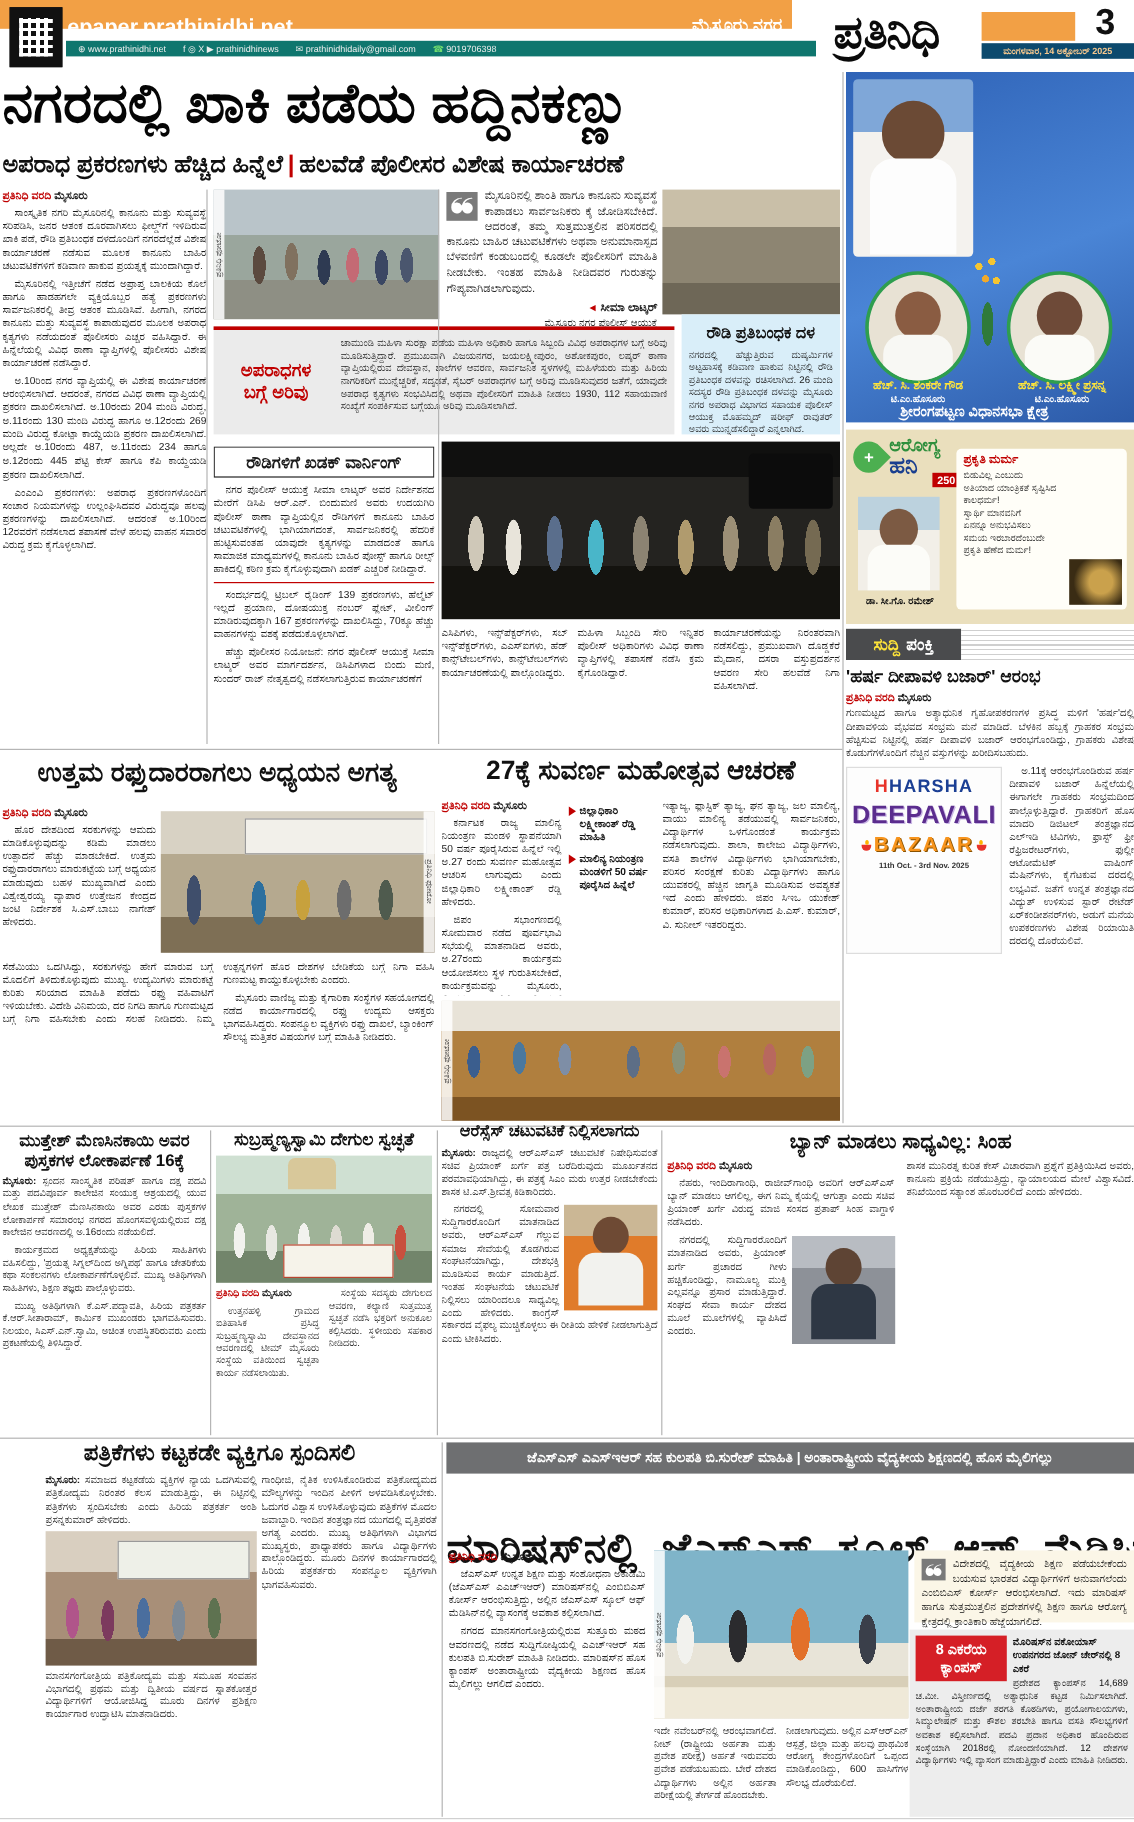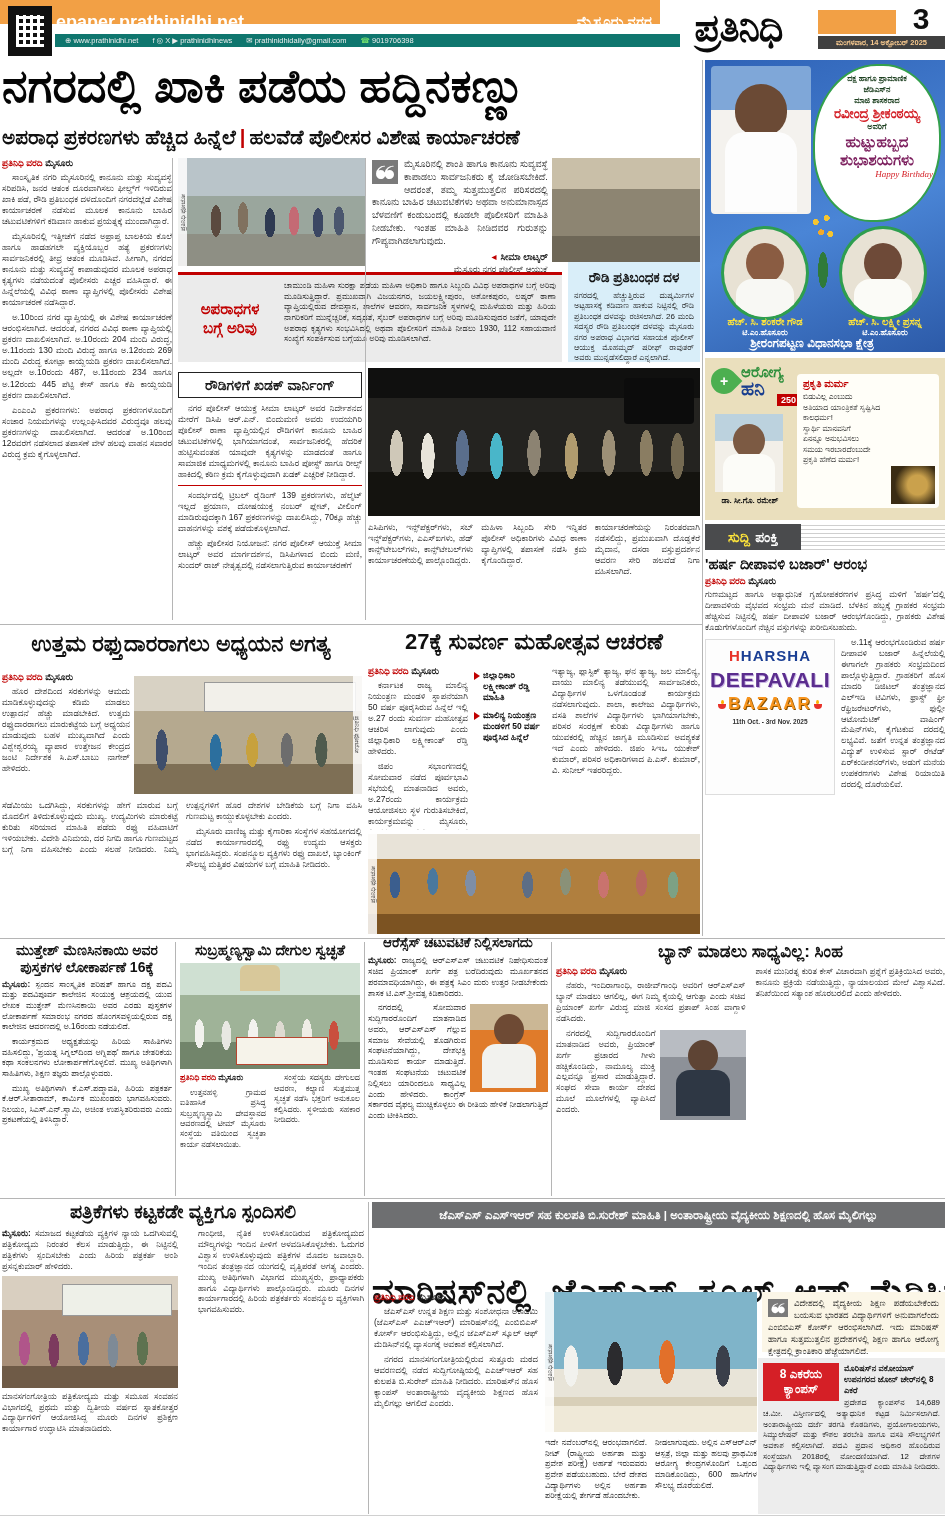--- a/index.html
+++ b/index.html
@@ -15,21 +15,21 @@
   .vline{position:absolute;width:1px;background:#b5b5b5;}
   .hline{position:absolute;height:1px;background:#b5b5b5;}
   
   .orange-band{background:#f2a045;}
   .site-title{color:#fff;font-weight:bold;font-size:18px;line-height:24px;}
   .edition{color:#fff;font-weight:bold;font-size:15px;line-height:24px;}
   .gray-band{background:#0f766e;color:#eee;font-size:7.5px;display:flex;align-items:center;gap:14px;padding:0 10px;}
   .gray-band span{white-space:nowrap;}
   .masthead{font-weight:900;font-size:38px;letter-spacing:-1px;color:#0a0a0a;text-align:center;line-height:52px;}
   .pageno{font-weight:bold;font-size:30px;text-align:center;line-height:34px;}
-  .datebar{background:#404040;color:#f6c88e;font-size:7.5px;font-weight:bold;text-align:center;line-height:13px;}
+  .datebar{background:#0c4a6e;color:#f6c88e;font-size:7.5px;font-weight:bold;text-align:center;line-height:13px;}
   .qr{background:#111;
       background-image:repeating-linear-gradient(0deg,#fff 0 3px,transparent 3px 7px),
                        repeating-linear-gradient(90deg,#fff 0 3px,transparent 3px 7px);
       background-size:70% 70%;background-position:center;background-repeat:no-repeat;border:2px solid #111;}
   
   .h1{font-weight:900;font-size:46px;line-height:1.15;color:#050505;white-space:nowrap;}
   .h2{font-weight:800;font-size:20px;color:#101010;white-space:nowrap;}
   .h2 .sep{color:#c00000;font-weight:900;padding:0 4px;}
   .ph{background:#cfcfcf;position:absolute;overflow:hidden;}
   .ph .vcap{position:absolute;left:0;top:0;bottom:0;width:9px;background:rgba(255,255,255,.85);
@@ -261,30 +261,20 @@
       radial-gradient(ellipse 9px 22px at 94% 45%,#7da184 0 60%,transparent 61%);"></div>
     <div class="vcap">ಪ್ರತಿನಿಧಿ ಫೋಟೋ</div>
   </div>
 
   <div class="abs bday" style="left:705px;top:60px;width:240px;height:292px;">
     <div class="abs ph" style="left:6px;top:6px;width:100px;height:148px;
          background:linear-gradient(180deg,#7fa7d8 0 30%,#f4f2ee 30% 100%);border-radius:4px;">
       <div class="abs" style="left:24px;top:18px;width:52px;height:52px;background:#6b4a35;border-radius:50% 50% 45% 45%;"></div>
       <div class="abs" style="left:14px;top:66px;width:72px;height:80px;background:#fdfdfd;border-radius:20px 20px 0 0;"></div>
     </div>
-    <div class="blob" style="left:108px;top:4px;width:128px;height:158px;padding:8px 6px;box-sizing:border-box;">
-      <div class="small">ದಕ್ಷ ಹಾಗೂ ಪ್ರಾಮಾಣಿಕ</div>
-      <div class="small">ಜೆಡಿಎಸ್‌ನ</div>
-      <div class="small">ಮಾಜಿ ಶಾಸಕರಾದ</div>
-      <div class="name">ರವೀಂದ್ರ ಶ್ರೀಕಂಠಯ್ಯ</div>
-      <div class="small">ಅವರಿಗೆ</div>
-      <div class="wish">ಹುಟ್ಟುಹಬ್ಬದ</div>
-      <div class="wish">ಶುಭಾಶಯಗಳು</div>
-      <div class="hbd">Happy Birthday</div>
-    </div>
     <div class="circle" style="left:16px;top:166px;width:82px;height:88px;">
       <div class="abs" style="left:22px;top:14px;width:38px;height:40px;background:#8a5c42;border-radius:50%;"></div>
       <div class="abs" style="left:12px;top:50px;width:58px;height:38px;background:#f8f8f4;border-radius:16px 16px 0 0;"></div>
     </div>
     <div class="circle" style="left:134px;top:166px;width:82px;height:88px;">
       <div class="abs" style="left:22px;top:14px;width:38px;height:40px;background:#6e4a38;border-radius:50%;"></div>
       <div class="abs" style="left:12px;top:50px;width:58px;height:38px;background:#fbfbf7;border-radius:16px 16px 0 0;"></div>
     </div>
     <div class="abs" style="left:100px;top:150px;width:36px;height:80px;background:
       radial-gradient(circle 5px at 30% 15%,#f5c531 0 60%,transparent 61%),
@@ -421,21 +411,21 @@
         <p>ಶಾಸಕ ಮುನಿರತ್ನ ಕುರಿತ ಕೇಸ್ ವಿಚಾರವಾಗಿ ಪ್ರಶ್ನೆಗೆ ಪ್ರತಿಕ್ರಿಯಿಸಿದ ಅವರು, ಕಾನೂನು ಪ್ರಕ್ರಿಯೆ ನಡೆಯುತ್ತಿದ್ದು, ನ್ಯಾಯಾಲಯದ ಮೇಲೆ ವಿಶ್ವಾಸವಿದೆ. ತನಿಖೆಯಿಂದ ಸತ್ಯಾಂಶ ಹೊರಬರಲಿದೆ ಎಂದು ಹೇಳಿದರು.</p>
       </div>
     </div>
   </div>
 
   <div class="hline" style="left:0;top:1198px;width:945px;"></div>
   <div class="vline" style="left:368px;top:1202px;height:312px;"></div>
 
   <div class="abs" style="left:2px;top:1202px;width:362px;height:312px;overflow:hidden;">
     <div class="h3" style="font-size:19px;">ಪತ್ರಿಕೆಗಳು ಕಟ್ಟಕಡೇ ವ್ಯಕ್ತಿಗೂ ಸ್ಪಂದಿಸಲಿ</div>
-    <div style="display:flex;gap:20px;margin-top:5px;">
+    <div style="display:flex;gap:4px;margin-top:5px;margin-left:36px;">
       <div style="flex:1;">
         <div class="t" style="font-size:8.4px;">
           <p><b class="dateline">ಮೈಸೂರು:</b> <span>ಸಮಾಜದ ಕಟ್ಟಕಡೆಯ ವ್ಯಕ್ತಿಗಳ ನ್ಯಾಯ ಒದಗಿಸುವಲ್ಲಿ ಪತ್ರಿಕೋದ್ಯಮ ನಿರಂತರ ಕೆಲಸ ಮಾಡುತ್ತಿದ್ದು, ಈ ನಿಟ್ಟಿನಲ್ಲಿ ಪತ್ರಿಕೆಗಳು ಸ್ಪಂದಿಸಬೇಕು ಎಂದು ಹಿರಿಯ ಪತ್ರಕರ್ತ ಅಂಶಿ ಪ್ರಸನ್ನಕುಮಾರ್ ಹೇಳಿದರು.</span></p>
         </div>
         <div class="ph" style="position:relative;width:176px;height:112px;margin-top:3px;
              background:linear-gradient(180deg,#d9cfc0 0 30%,#a88f78 30% 80%,#6f5b47 80% 100%);">
           <div class="abs" style="left:60px;top:8px;width:108px;height:30px;background:#eef0e8;border:1px solid #999;"></div>
           <div class="abs" style="left:6px;top:34px;width:164px;height:70px;background:
             radial-gradient(ellipse 9px 28px at 10% 55%,#b0558a 0 60%,transparent 61%),
             radial-gradient(ellipse 9px 28px at 28% 58%,#7c3a5e 0 60%,transparent 61%),

